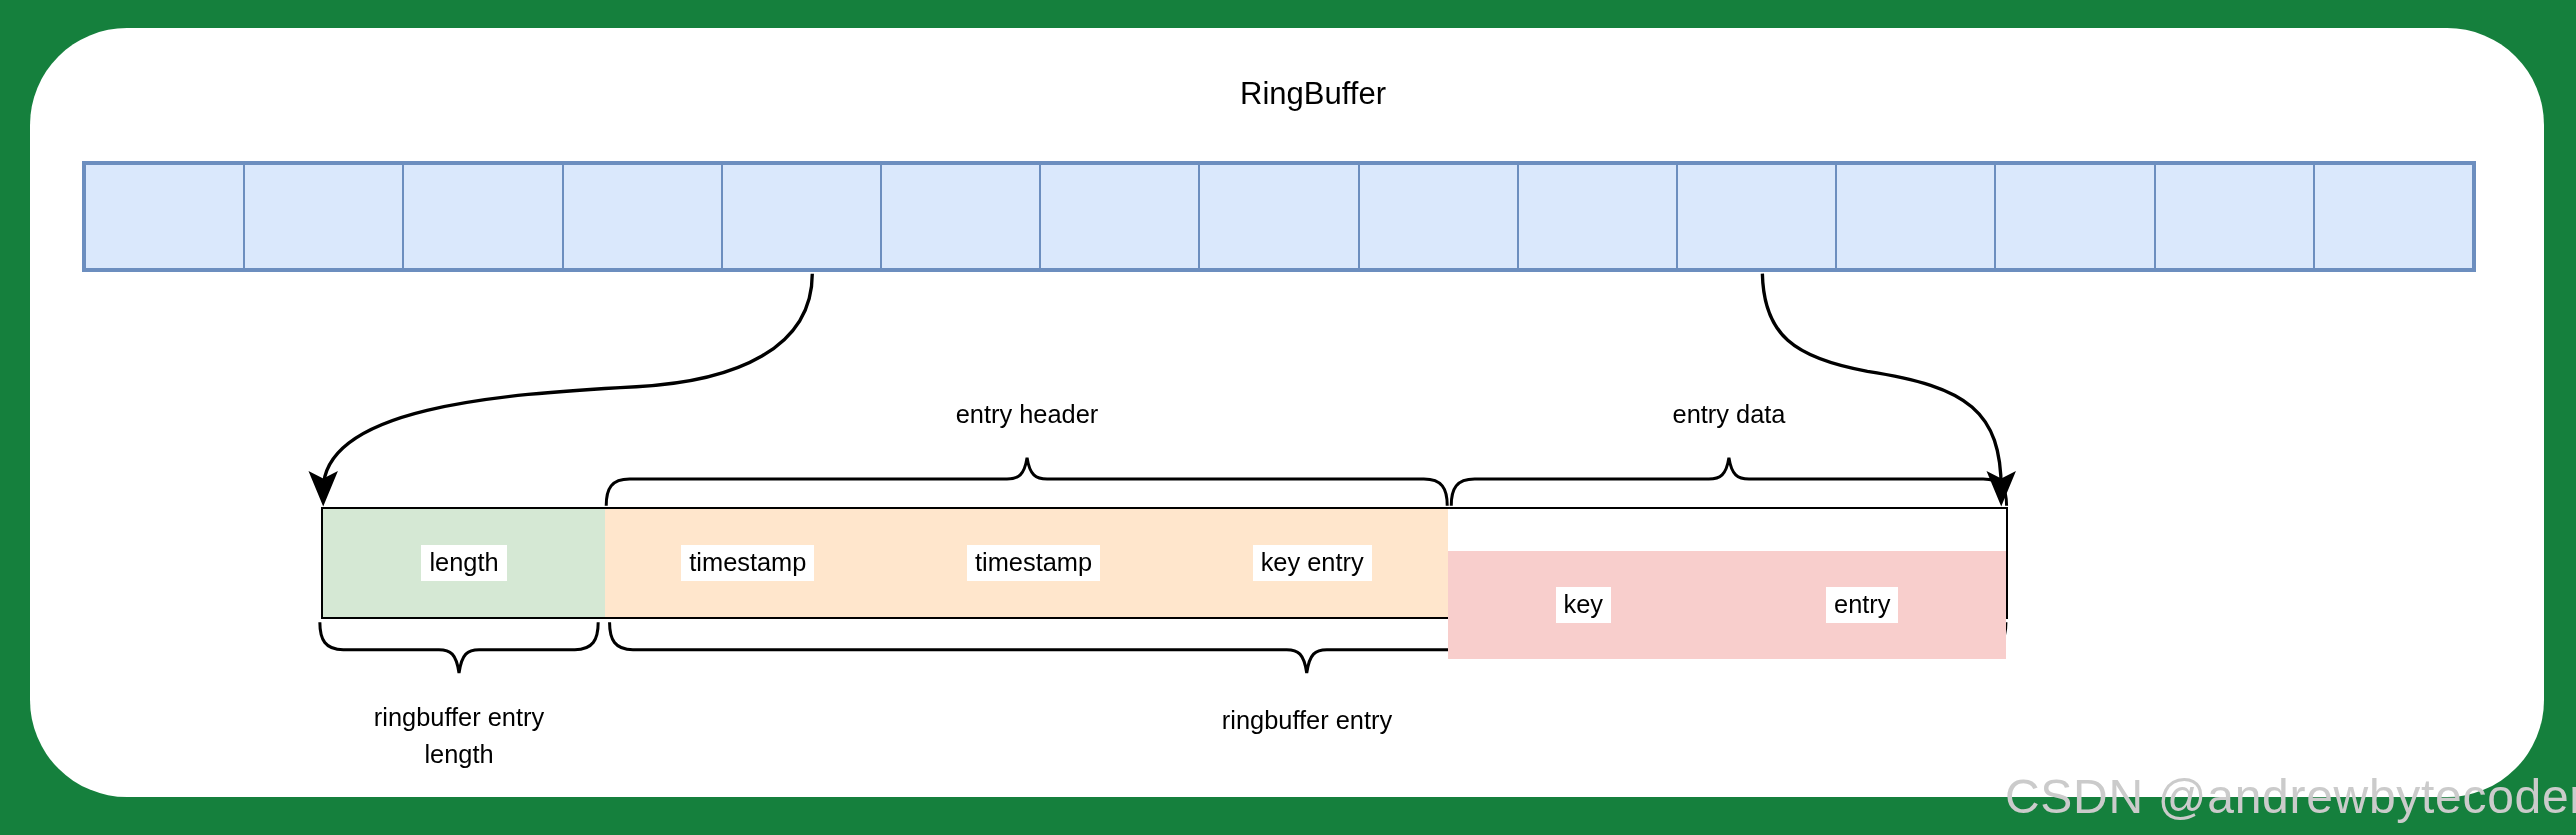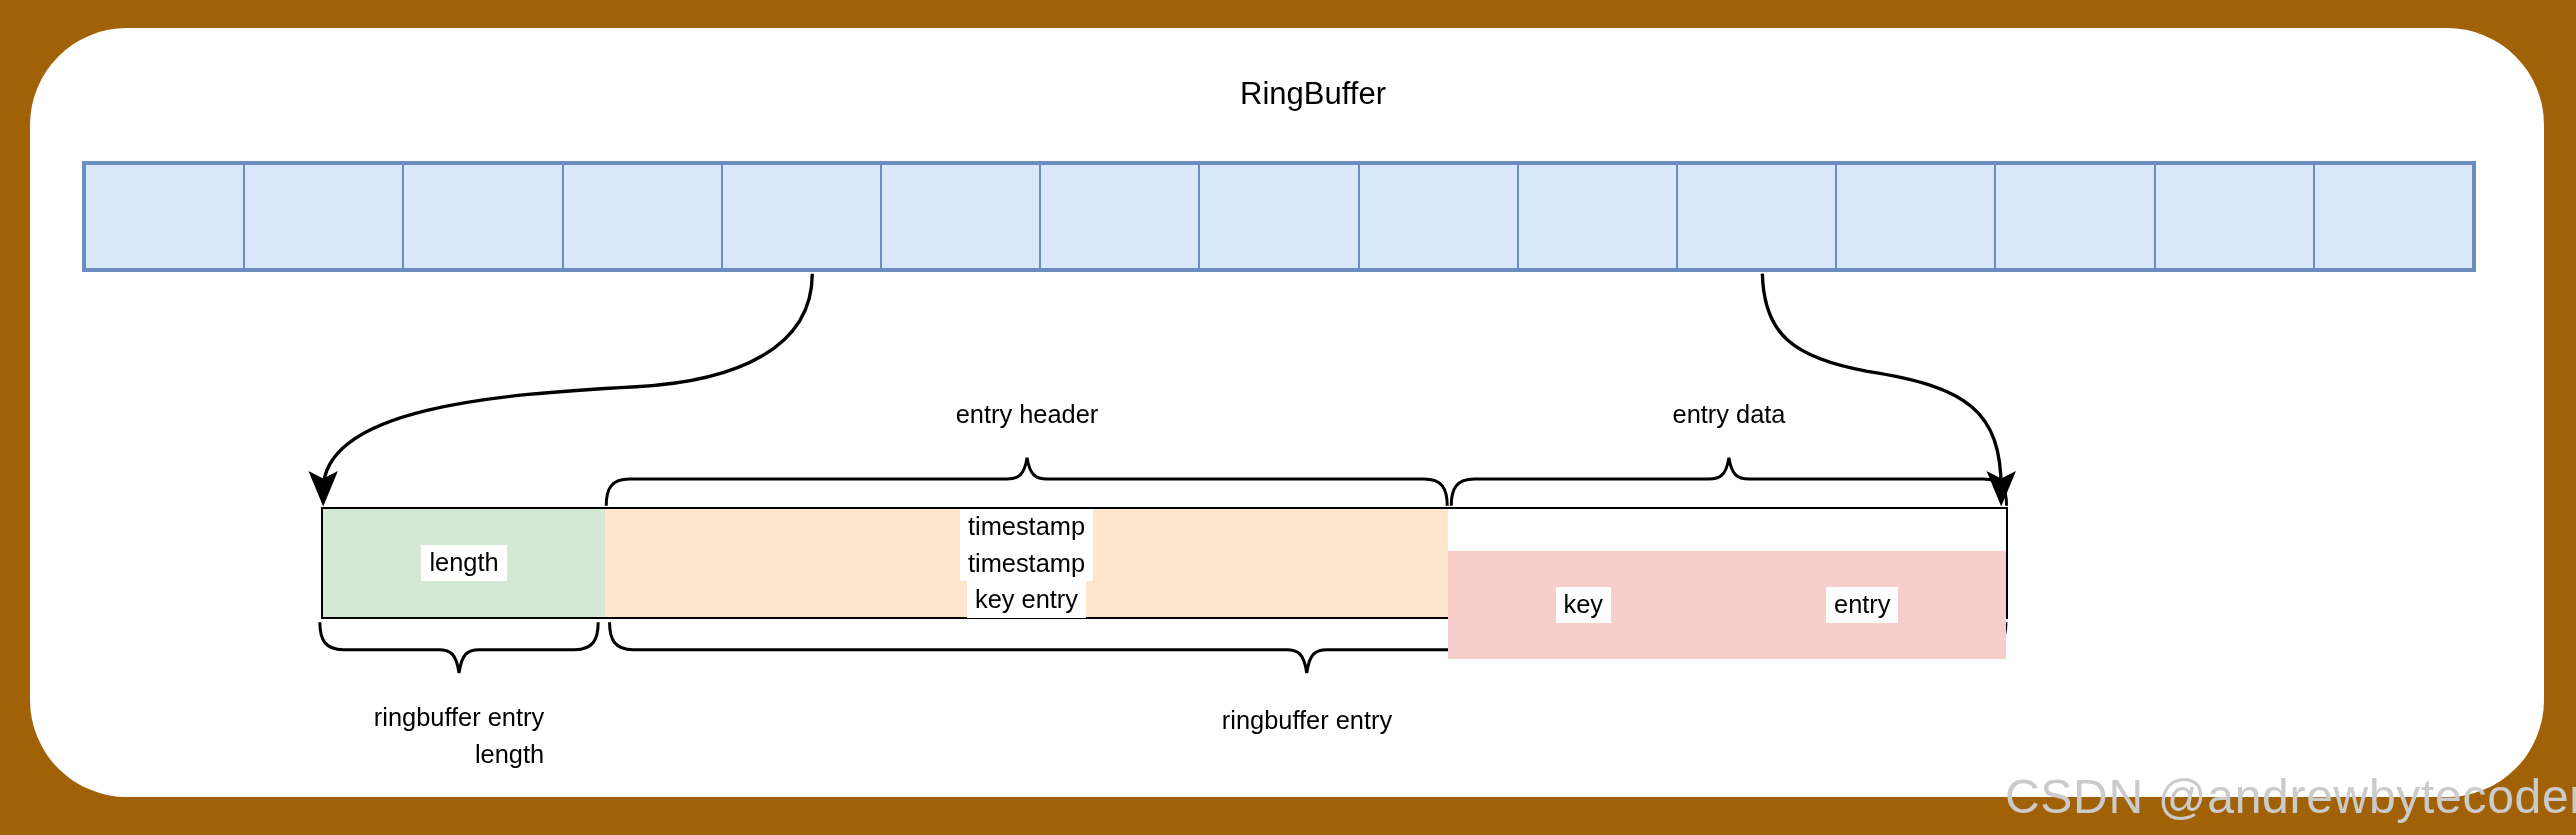--- a/index.html
+++ b/index.html
@@ -1,16 +1,16 @@
 <!DOCTYPE html>
 <html style="--buffer-fill: #dae8fc; --buffer-stroke: #6c8ebf;font-size:10.7px"><head>
 <meta charset="utf-8">
 <style>
   html,body{margin:0;padding:0;background:#000;}
-  .canvas{position:relative;width:2576px;height:835px;background:#a16207;overflow:hidden;
+  .canvas{position:relative;width:2576px;height:835px;background:#15803d;overflow:hidden;
           font-family:"Liberation Sans",sans-serif;}
   .sheet{position:absolute;left:30px;top:28px;width:2514px;height:769px;
          background:#ffffff;border-radius:97px;}
   .title{position:absolute;left:1313px;top:94px;transform:translate(-50%,-50%);
          font-size:31px;color:#000;white-space:nowrap;}
   
   .buffer{position:absolute;left:82px;top:161px;width:2394px;height:111px;
           box-sizing:border-box;border:4px solid var(--buffer-stroke);
           background:var(--buffer-fill);display:flex;}
   .cell{flex:1;}
@@ -21,21 +21,21 @@
   .entry{position:absolute;left:321px;top:507px;width:1687px;height:112px;
          box-sizing:border-box;border:2.7px solid #000;display:flex;}
   .seg{height:100%;display:flex;align-items:center;justify-content:space-around;}
   .seg-length{width:282px;}
   .seg-header{width:843px;}
   .seg-data{flex:1;}
   .seg-label{background:#ffffff;color:#000;font-size:25.4px;line-height:25.4px;
              padding:5.4px 8px;white-space:nowrap;}
   
   .callout{position:absolute;transform:translate(-50%,-50%);font-size:25.4px;color:#000;
-           text-align:right;white-space:nowrap;line-height:37px;}
+           text-align:center;white-space:nowrap;line-height:37px;}
   
   .watermark{position:absolute;left:2005px;top:769px;font-size:48px;color:#cbcbcb;
              white-space:nowrap;z-index:5;letter-spacing:0.7px;}
 </style>
 </head>
 <body>
 
 <div class="canvas">
   <div class="sheet"></div>
 
@@ -77,21 +77,21 @@
              C 689 977 698 971 715 971 L 858 971 C 885 971 893 956 893 930" fill="none" stroke="#000" stroke-width="4.5"></path>
 
     <path d="M 910 930 C 910 956 918 971 945 971 L 1922 971 C 1939 971 1948 977 1952 1006
              C 1956 977 1965 971 1982 971 L 2962 971 C 2989 971 2997 956 2997 930" fill="none" stroke="#000" stroke-width="4.5"></path>
   </svg>
 
   <div class="entry">
     <div class="seg seg-length" style="background: rgb(213, 232, 212);">
         <span class="seg-label">length</span>
       </div>
-    <div class="seg seg-header" style="background: rgb(255, 230, 204); flex-direction: column;">
+    <div class="seg seg-header" style="background: rgb(255, 230, 204);">
         <span class="seg-label">timestamp</span>
         <span class="seg-label">timestamp</span>
         <span class="seg-label">key entry</span>
       </div>
     <div class="seg seg-data" style="background: rgb(248, 206, 204); margin-top: 42px;">
         <span class="seg-label">key</span>
         <span class="seg-label">entry</span>
       </div>
   </div>
 

